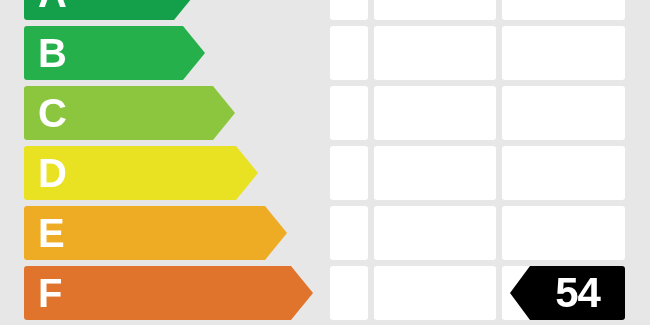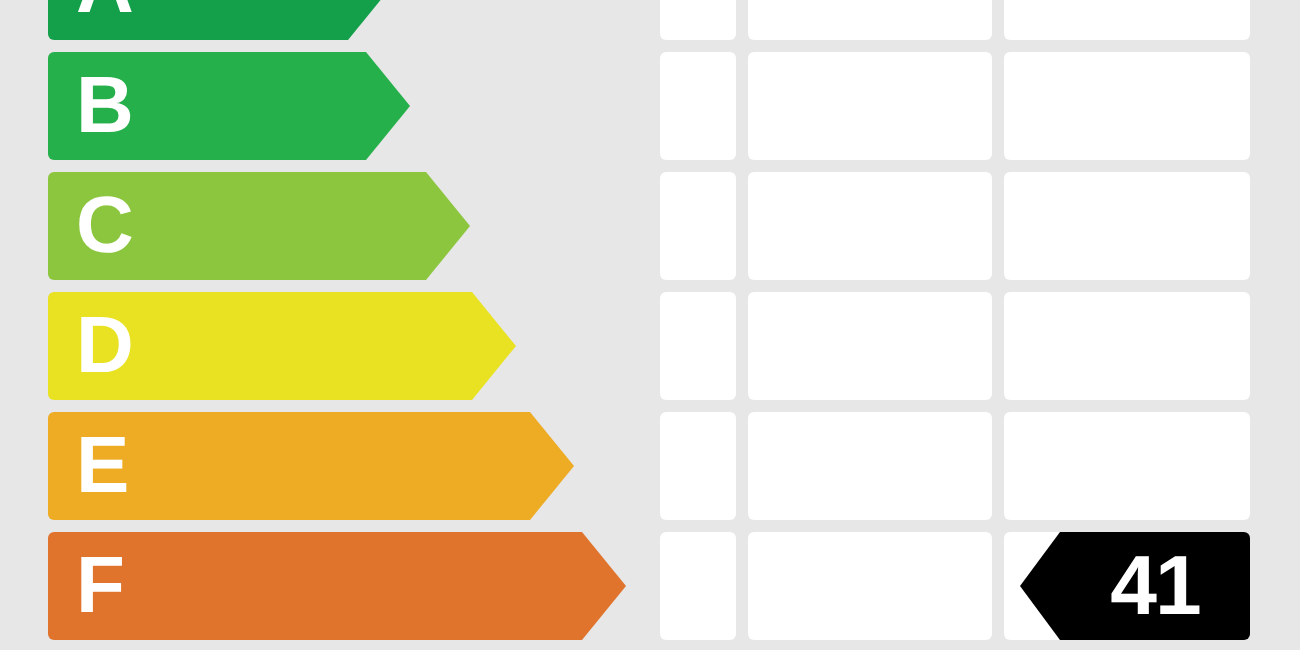--- a/index.html
+++ b/index.html
@@ -155,16 +155,16 @@
       </div>
     </div>
     <div class="row" style="top: 266px;">
       <div class="cell c1"></div>
       <div class="cell c2"></div>
       <div class="cell c3"></div>
       <div class="band" style="width: 267px; background: rgb(224, 116, 45); color: rgb(224, 116, 45);">
         <span class="band-letter">F</span>
       </div>
       <div class="value-badge">
-        <span class="value-badge-text">41</span>
+        <span class="value-badge-text">54</span>
       </div>
     </div>
   </div>
 
 </body></html>

